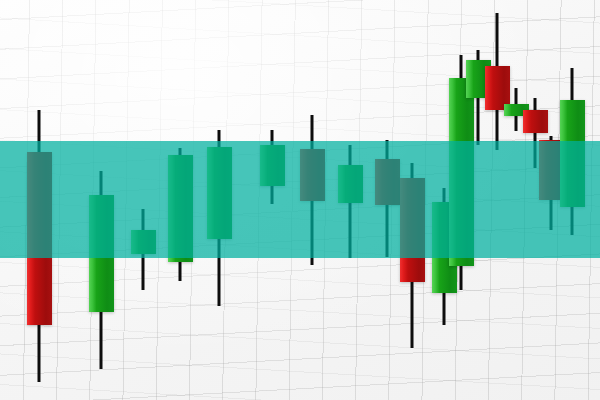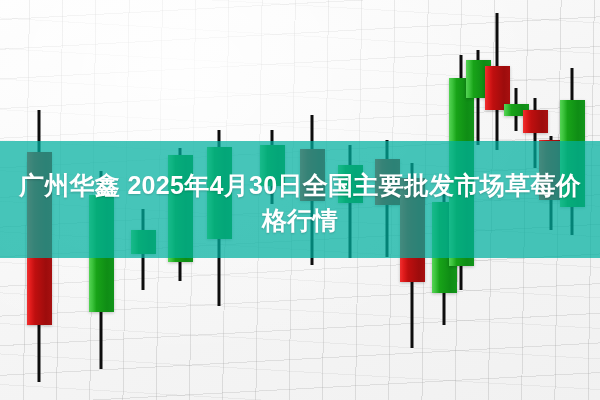--- a/index.html
+++ b/index.html
@@ -220,14 +220,13 @@
         <div class="body down" style="top: 4px; height: 60px;"></div>
       </div>
       <div class="candle" style="left: 559.5px; top: 68px; width: 25px; height: 167px;">
         <div class="wick" style="top: 0px; height: 167px;"></div>
         <div class="body up" style="top: 32px; height: 107px;"></div>
       </div>
     </div>
 
   <div class="band" style="top: 141px; height: 117px; background: rgba(0, 176, 160, 0.72);"></div>
 
-  <div class="caption" style="top: 168px; color: rgb(255, 255, 255);">广州华鑫 2025年4月30日全国主要批发市场草莓价格行情</div>
 </div>
 
 </body></html>

